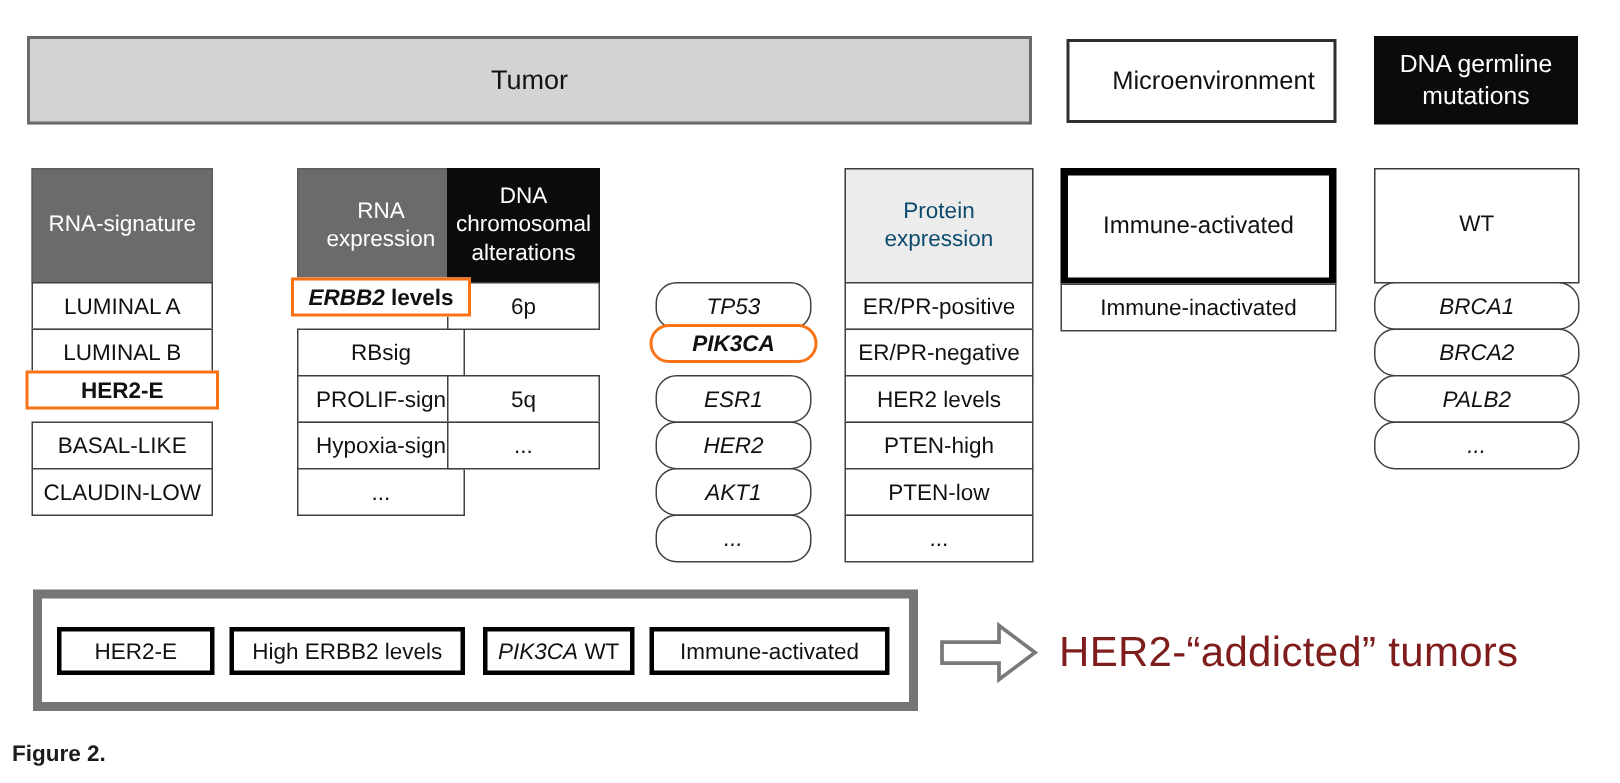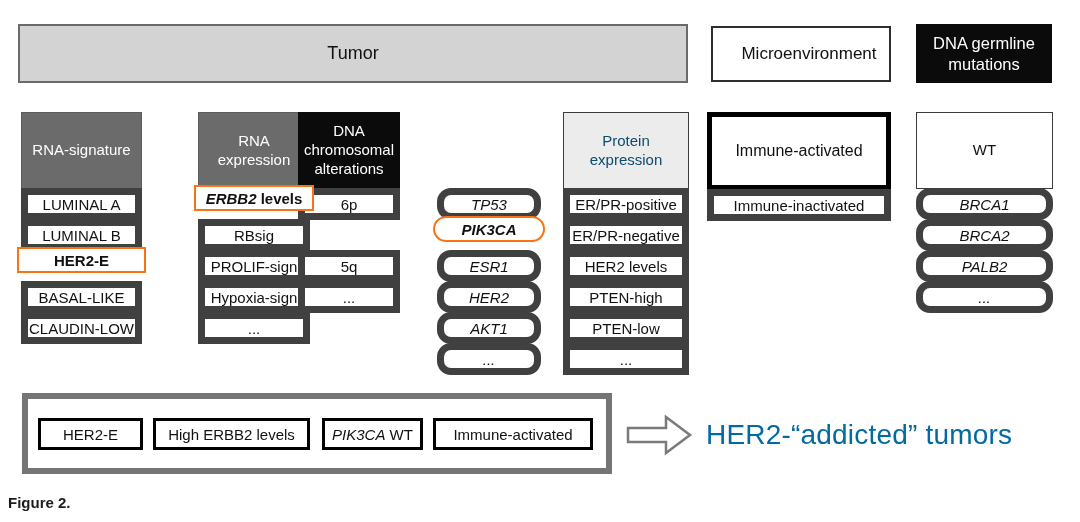--- a/index.html
+++ b/index.html
@@ -35,21 +35,21 @@
     border:1px solid #4a4a4a;
   }
   .hdr-dark  { background:#6b6b6b; color:#fff; border-color:#5c5c5c; }
   .hdr-black { background:#0b0b0b; color:#fff; border-color:#0b0b0b; }
   .hdr-light { background:#ececec; color:#0c4a6e; border-color:#3c3c3c; }
   .hdr-plain { background:#fff; color:#111; border-color:#3c3c3c; }
   .nowrap { white-space:nowrap; padding:0 2px; }
 
   .cell {
     position:absolute; left:0; right:0; height:32px; background:#fff;
-    border:7px solid #404040; display:flex; align-items:center; justify-content:center;
+    border:1px solid #404040; display:flex; align-items:center; justify-content:center;
     font-size:15px; z-index:1; text-align:center;
   }
   .r0{top:76px}.r1{top:107px}.r2{top:138px}.r3{top:169px}.r4{top:200px}.r5{top:231px}
 
   .hl { border:2px solid #f97316; left:-4px; right:-4px; height:26px; margin-top:-3px; z-index:2; }
   .bold { font-weight:700; }
   .it-cells .cell { font-style:italic;border-radius:14px; }
   .gene { font-style:italic; }
 
   
@@ -61,21 +61,21 @@
   #summary-outline { left:22px; top:393px; width:590px; height:81px; border:6px solid #757575; background:#fff; }
   .sumbox { position:absolute; top:418px; height:32px; background:#fff; border:3px solid #000;
             display:flex; align-items:center; justify-content:center; font-size:15px; z-index:3; }
   #sum-her2e  { left:38px;  width:105px; }
   #sum-erbb2  { left:153px; width:157px; }
   #sum-pik3ca { left:322px; width:101px; }
   #sum-immune { left:433px; width:160px; }
 
   #result-arrow { left:626px; top:414px; }
   #result-label { left:706px; top:413px; height:44px; display:flex; align-items:center;
-                  font-size:28px; color:#0369a1; letter-spacing:0.2px; }
+                  font-size:28px; color:#7f1d1d; letter-spacing:0.2px; }
 
   #figure-caption { left:8px; top:494px; font-size:15px; font-weight:700; color:#1c1c1c; }
 </style>
 </head>
 <body>
 
 <div class="page">
 
   <div class="abs flexc topbar" id="tumor-bar">Tumor</div>
   <div class="abs flexc topbar" id="micro-bar">Microenvironment</div>

